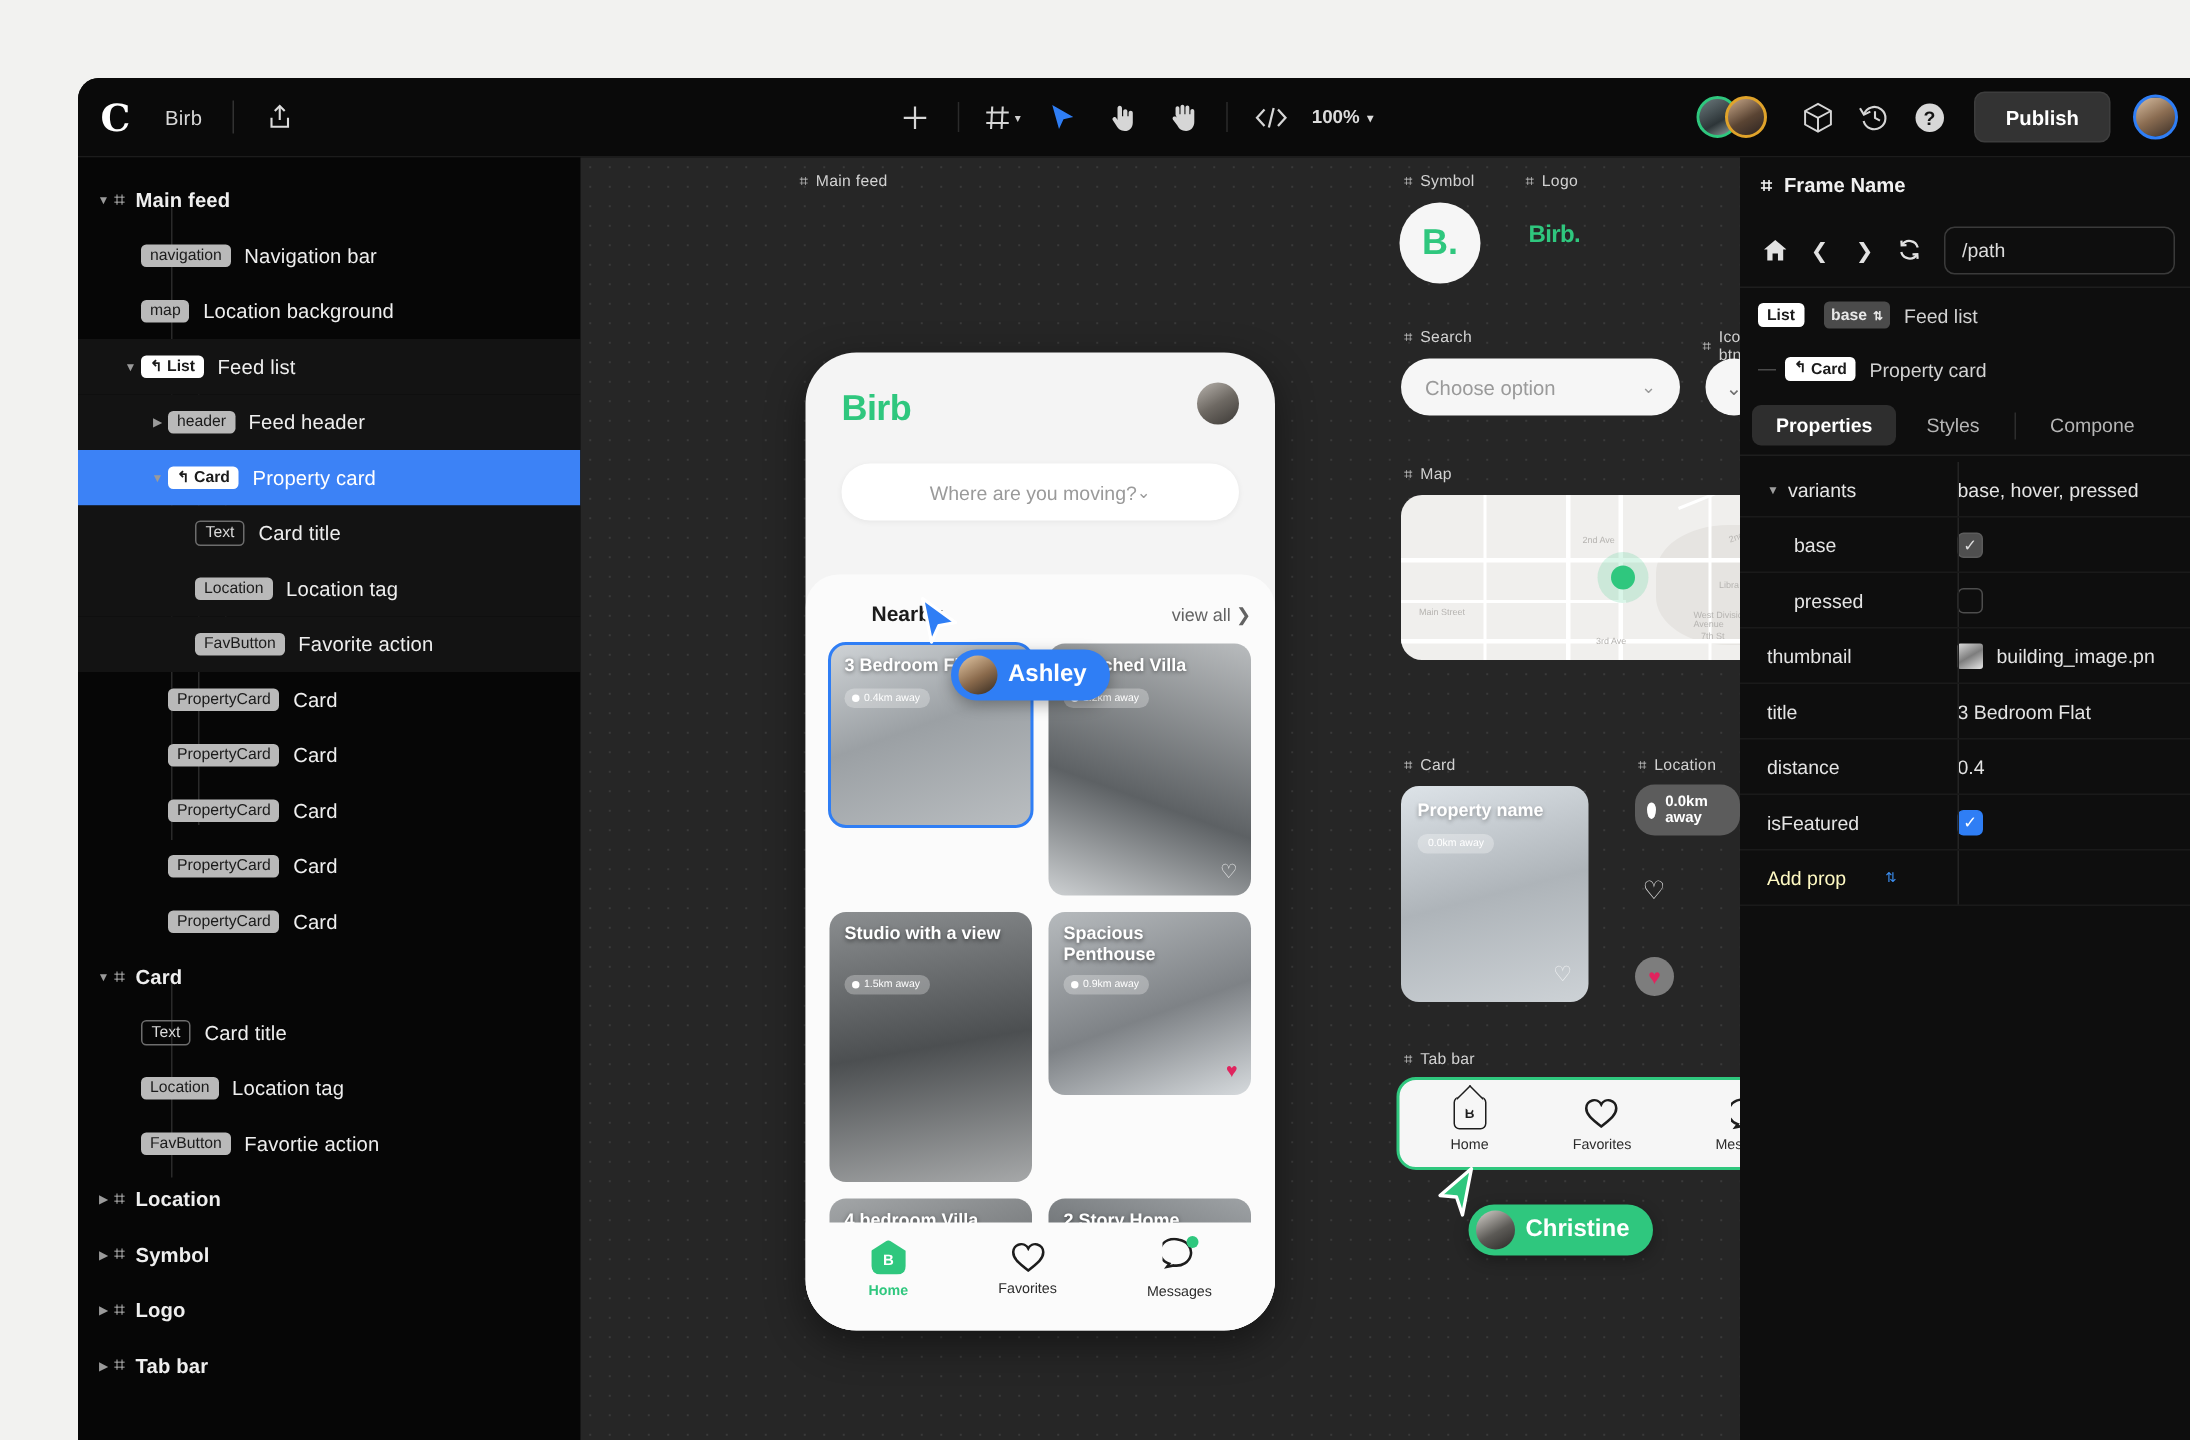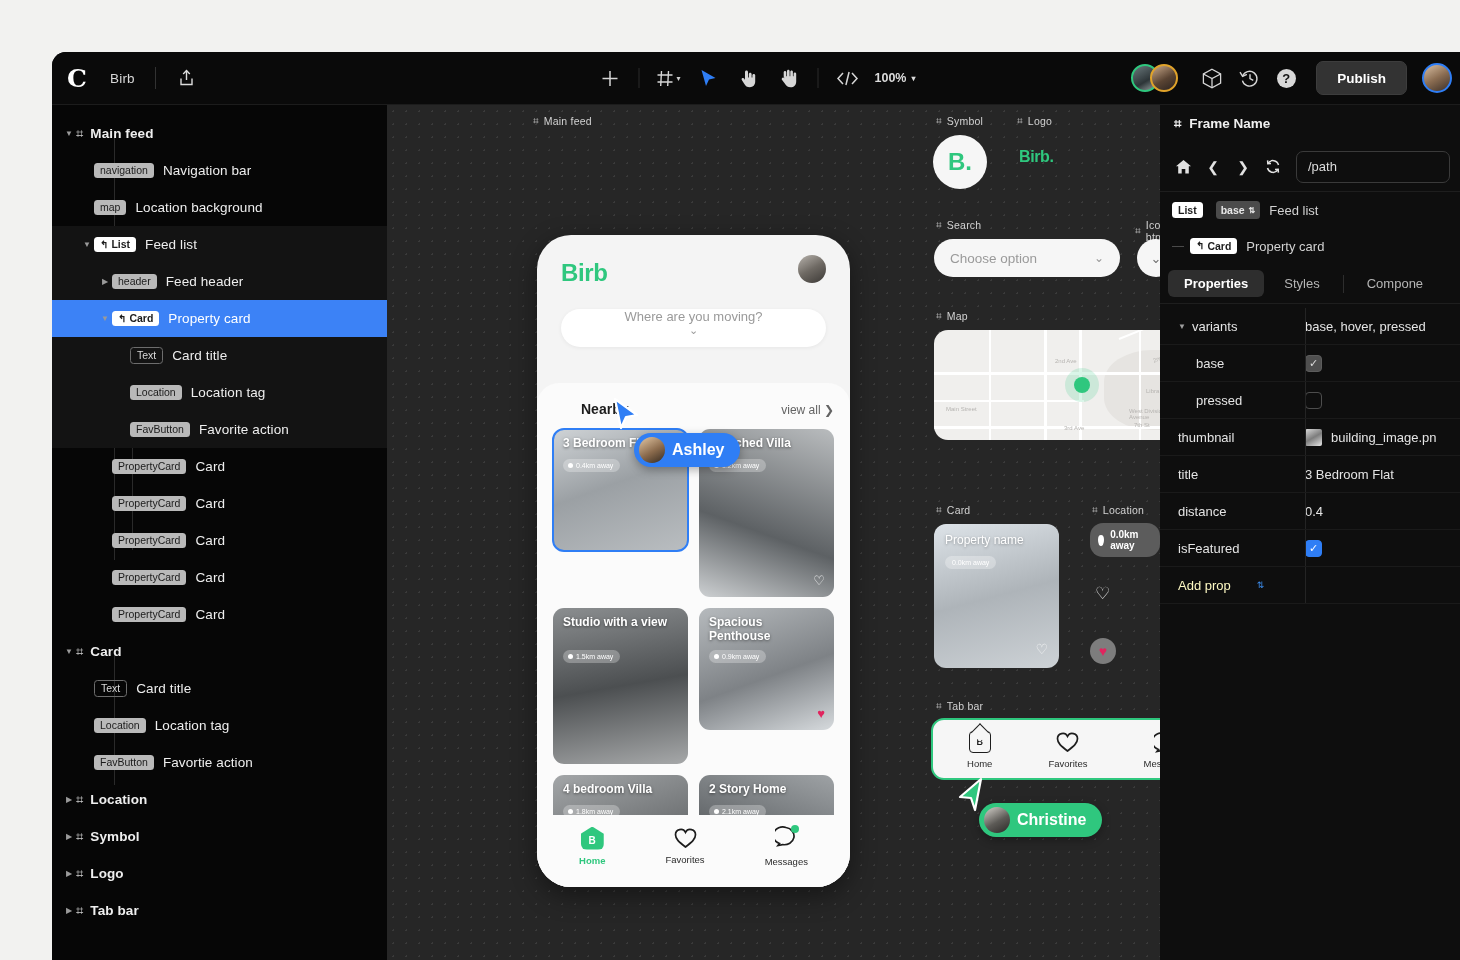--- a/index.html
+++ b/index.html
@@ -142,23 +142,22 @@
   .ph-head { padding: 24px 24px 0; position: relative; }
   .birb-word { font-size: 24px; font-weight: 800; color: #2fc77e; letter-spacing: -.4px; }
   .ph-avatar {
     position: absolute; right: 24px; top: 20px; width: 28px; height: 28px;
     border-radius: 50%;
     background: linear-gradient(150deg,#b9b4ae,#6e6963 50%,#3b3835);
   }
   .ph-search {
     margin: 22px 24px 0; height: 38px; background: #fff; border-radius: 19px;
     display: flex; align-items: center; padding: 0 16px;
-    font-size: 13px; color: #9a9a9a; justify-content: flex-start;
+    font-size: 13px; color: #9a9a9a; justify-content: center;
     box-shadow: 0 1px 4px rgba(0,0,0,.06);
-    flex-direction: column;
   }
   .ph-sheet {
     position: absolute; left: 0; right: 0; top: 148px; bottom: 0;
     background: #fbfbfb; border-radius: 22px 22px 0 0; padding: 18px 16px 0;
   }
   .nearby-row { display: flex; align-items: baseline; justify-content: space-between; }
   .nearby { font-size: 14px; font-weight: 700; color: #1c1c1c; margin-left: 28px; }
   .viewall { font-size: 12px; color: #636363; }
   .grid {
     margin-top: 12px; display: grid; grid-template-columns: 1fr 1fr;
@@ -180,21 +179,21 @@
     display: flex; align-items: center; gap: 3px; filter: blur(.4px);
   }
   .dist .pin { width: 5px; height: 5px; border-radius: 50%; background: #fff; }
   .pcard .fav {
     position: absolute; right: 9px; bottom: 9px; font-size: 13px; color: rgba(255,255,255,.85);
   }
   .pcard .fav.on { color: #e0245e; }
   .c1 { grid-column:1; height: 122px; outline: 2.5px solid #2f7ef5; outline-offset: -1px;
         background: linear-gradient(160deg,#cfd3d6 0%,#9ba0a4 45%,#babec1 100%); }
   .c2 { grid-column:2; height: 168px; background: linear-gradient(200deg,#b9bcbe,#5d6164 60%,#cdd0d2); }
-  .c3 { grid-column:1; height: 156px; background: linear-gradient(170deg,#8b8e90,#4c4f51 50%,#a6a8a9); }
+  .c3 { grid-column:1; height: 180px; background: linear-gradient(170deg,#8b8e90,#4c4f51 50%,#a6a8a9); }
   .c4 { grid-column:2; height: 122px; background: linear-gradient(160deg,#b6babd,#7e8286 55%,#d6dadd); }
   .c5 { grid-column:1; height: 60px; background: linear-gradient(160deg,#a3a6a8,#66696b); }
   .c6 { grid-column:2; height: 60px; background: linear-gradient(200deg,#9ea2a5,#5a5e61); }
   .tabbar-ph {
     position: absolute; left: 0; right: 0; bottom: 0; height: 72px;
     background: #fbfbfb; display: flex; align-items: center;
     padding: 0 12px 10px; justify-content: space-around;
   }
   .tb-item { display: flex; flex-direction: column; align-items: center; gap: 5px; }
   .tb-item .lab { font-size: 9.5px; color: #2b2b2b; }
@@ -752,21 +751,21 @@
       <div class="map-txt" style="left:212px; top:58px;">Libra</div>
       <div class="map-txt" style="left:195px; top:78px; width:50px;">West Division Avenue</div>
       <div class="map-dot" style="left:140px; top:47px;"></div>
     </div>
 
     <div class="frame-lbl" style="left:549px; top:399px;">
       <span class="h">⌗</span>
       <span>Card</span>
     </div>
     <div class="card-comp" style="left:547px; top:419px; width:125px; height:144px;">
-      <div style="position:absolute;left:11px;top:9px;font-size:12px;font-weight:400;color:#fff;text-shadow:0 1px 3px rgba(0,0,0,.35)">Property name</div>
+      <div style="position:absolute;left:11px;top:9px;font-size:12px;font-weight:700;color:#fff;text-shadow:0 1px 3px rgba(0,0,0,.35)">Property name</div>
       <div style="position:absolute;left:11px;top:32px;font-size:7px;color:#fff;background:rgba(255,255,255,.3);border-radius:8px;padding:3px 7px;filter:blur(.4px)">0.0km away</div>
       <div style="position:absolute;right:11px;bottom:11px;font-size:14px;color:rgba(255,255,255,.75)">♡</div>
     </div>
 
     <div class="frame-lbl" style="left:705px; top:399px;">
       <span class="h">⌗</span>
       <span>Location</span>
     </div>
     <div class="loc-pill" style="left:703px; top:418px;">
       <span class="pin2"></span>

